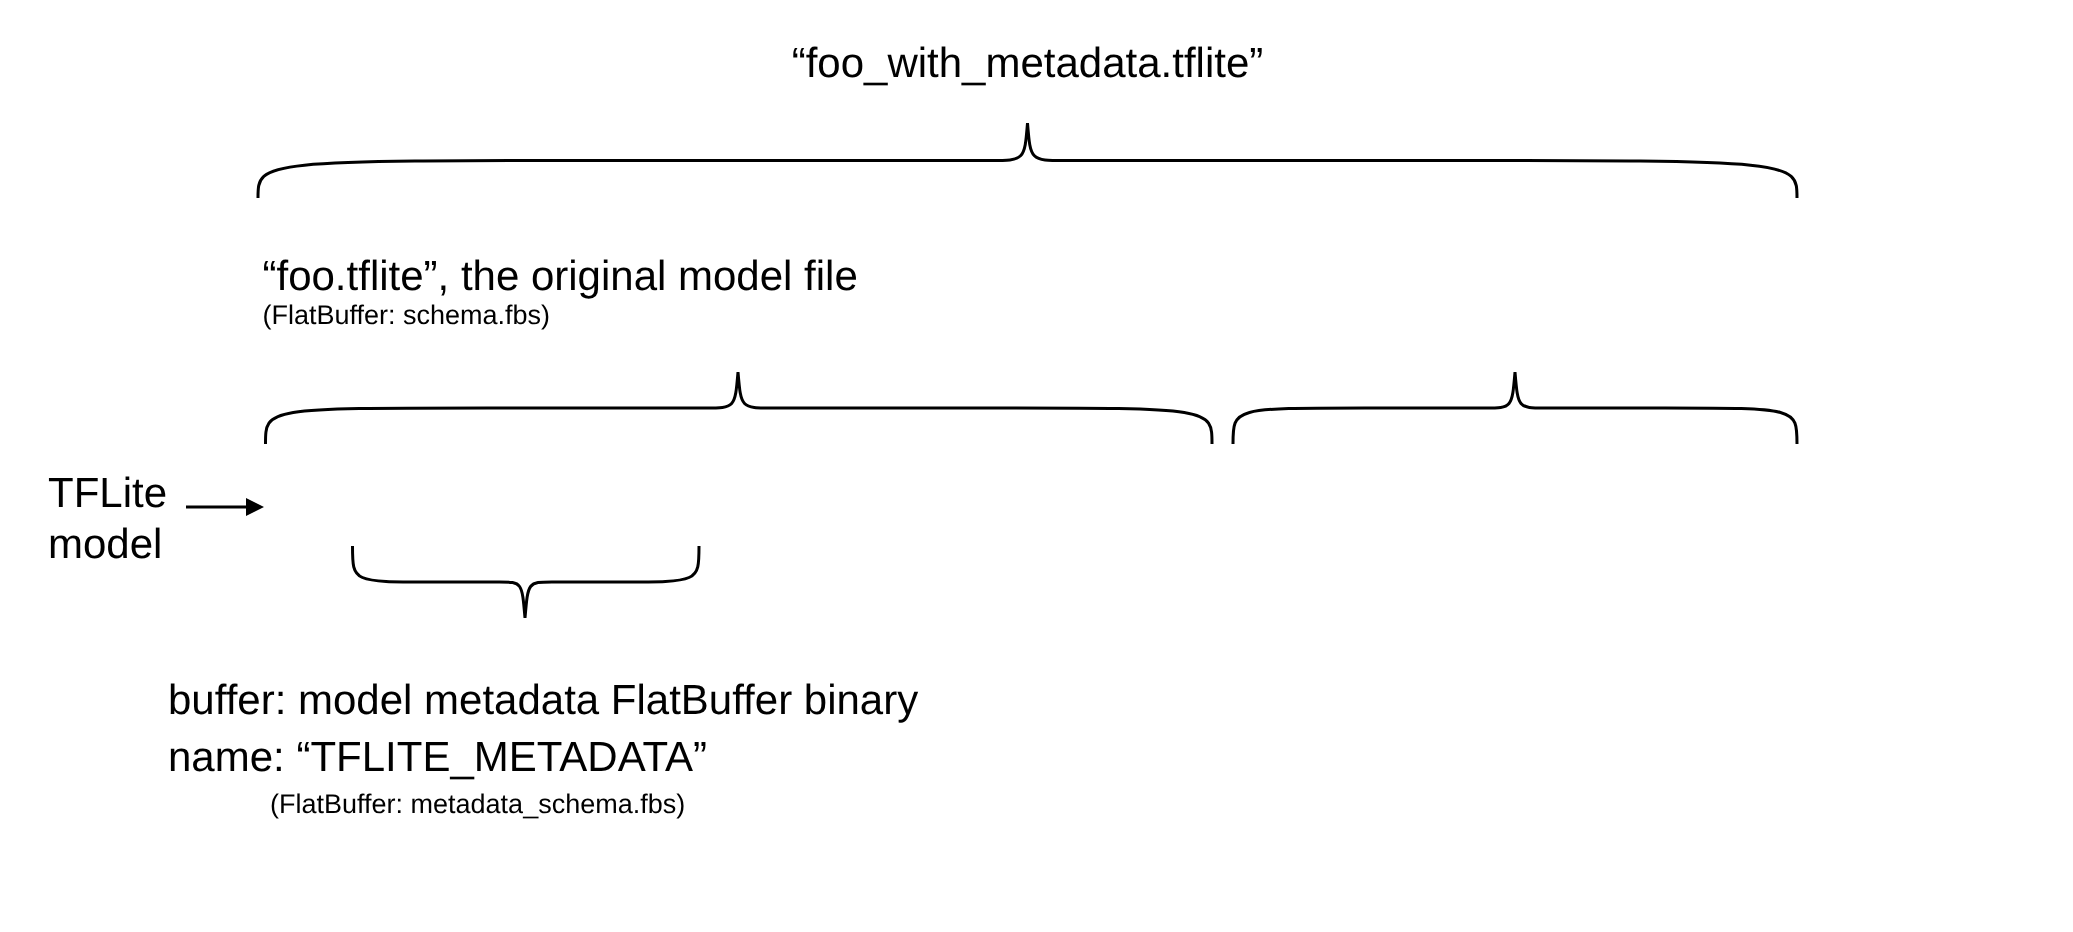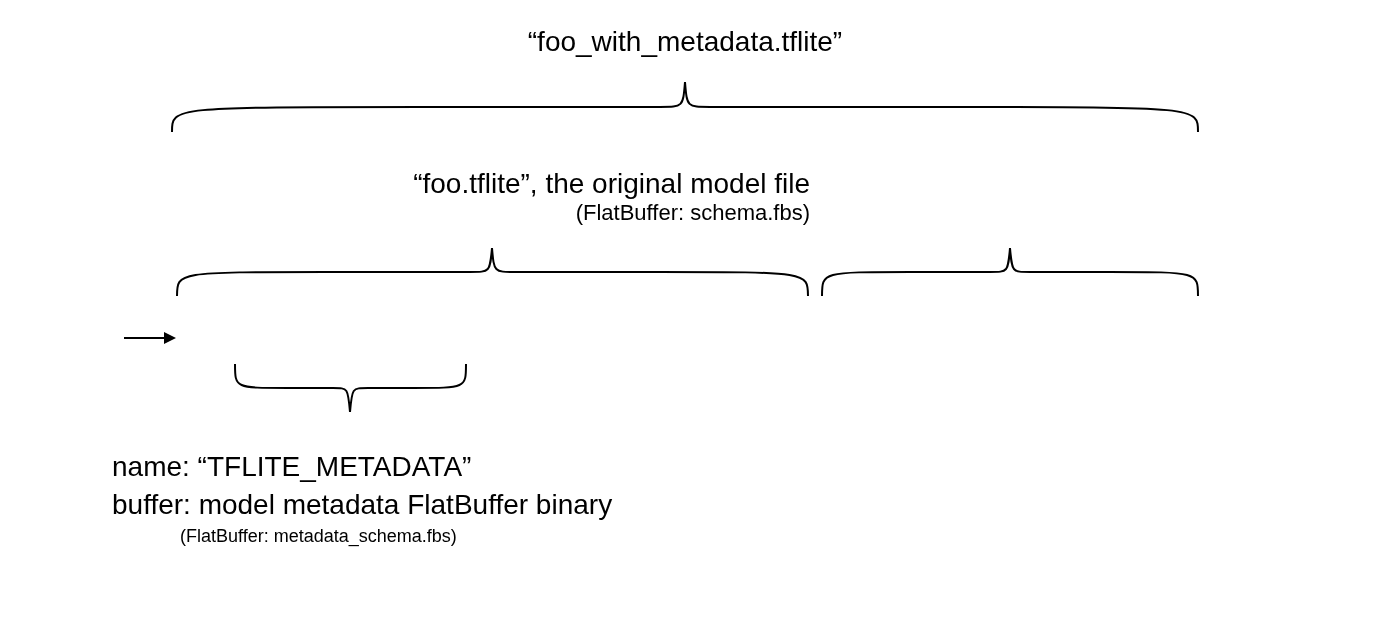--- a/index.html
+++ b/index.html
@@ -16,25 +16,25 @@
     width: 1118px;
     height: 621px;
   }
   .abs { position: absolute; }
   .title {
     font-size: 28px;
     text-align: center;
   }
   .subtitle {
     font-size: 28px;
-    text-align: right;
+    text-align: left;
   }
   .sub-note {
-    font-size: 22px;
-    text-align: right;
+    font-size: 18px;
+    text-align: left;
   }
   .left-label {
     font-size: 28px;
     text-align: left;
     line-height: 1.2;
   }
   .bar {
     position: absolute;
     height: 52px;
     border: 2px solid #000;
@@ -83,29 +83,33 @@
 
 
   <svg class="abs" style="left:175px; top:240px;" width="635" height="58">
     <path d="M2 56 C2 32 2 32 150 32 L295 32 C315 32 315 32 317 8 C319 32 319 32 340 32 L485 32 C633 32 633 32 633 56" fill="none" stroke="#000" stroke-width="2"></path>
   </svg>
 
   <svg class="abs" style="left:820px; top:240px;" width="380" height="58">
     <path d="M2 56 C2 32 2 32 90 32 L170 32 C188 32 188 32 190 8 C192 32 192 32 210 32 L290 32 C378 32 378 32 378 56" fill="none" stroke="#000" stroke-width="2"></path>
   </svg>
 
+  <div class="abs left-label" style="left:32px; top:312px;">
+    <div>TFLite</div>
+    <div>model</div>
+  </div>
   <svg class="abs" style="left:124px; top:328px;" width="52" height="20">
     <line x1="0" y1="10" x2="40" y2="10" stroke="#000" stroke-width="2"></line>
     <path d="M40 4 L52 10 L40 16 Z" fill="#000"></path>
   </svg>
 
 
   <svg class="abs" style="left:233px; top:362px;" width="235" height="58">
     <path d="M2 2 C2 26 2 26 55 26 L100 26 C115 26 115 26 117 50 C119 26 119 26 135 26 L180 26 C233 26 233 26 233 2" fill="none" stroke="#000" stroke-width="2"></path>
   </svg>
 
   <div class="abs desc" style="left:112px; top:448px;">
+    <div>buffer: model metadata FlatBuffer binary</div>
     <div>name: “TFLITE_METADATA”</div>
-    <div>buffer: model metadata FlatBuffer binary</div>
     <div class="desc-note">(FlatBuffer: metadata_schema.fbs)</div>
   </div>
 
 </div>
 
 </body></html>

